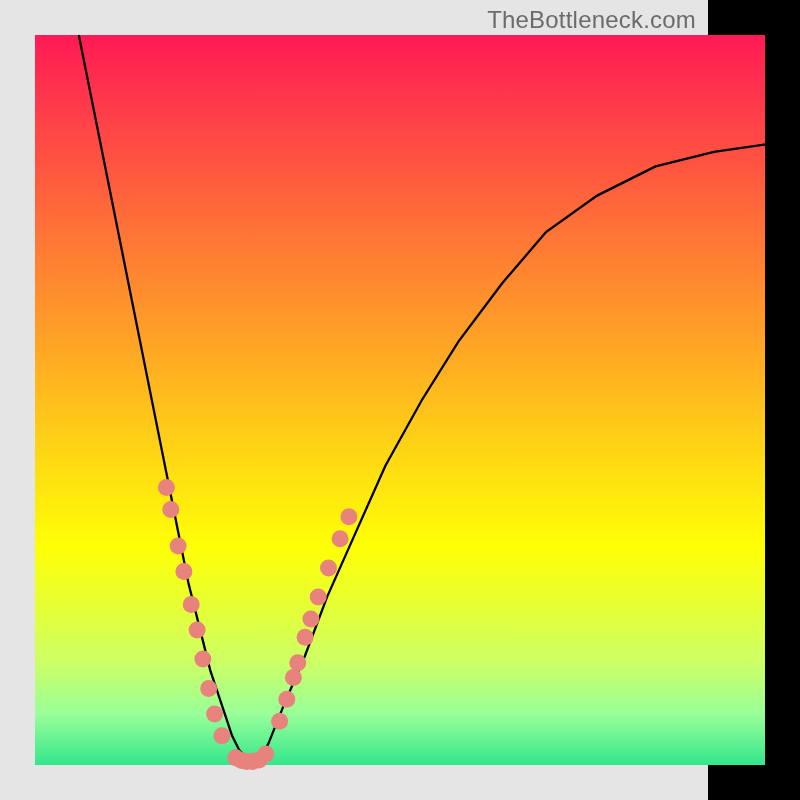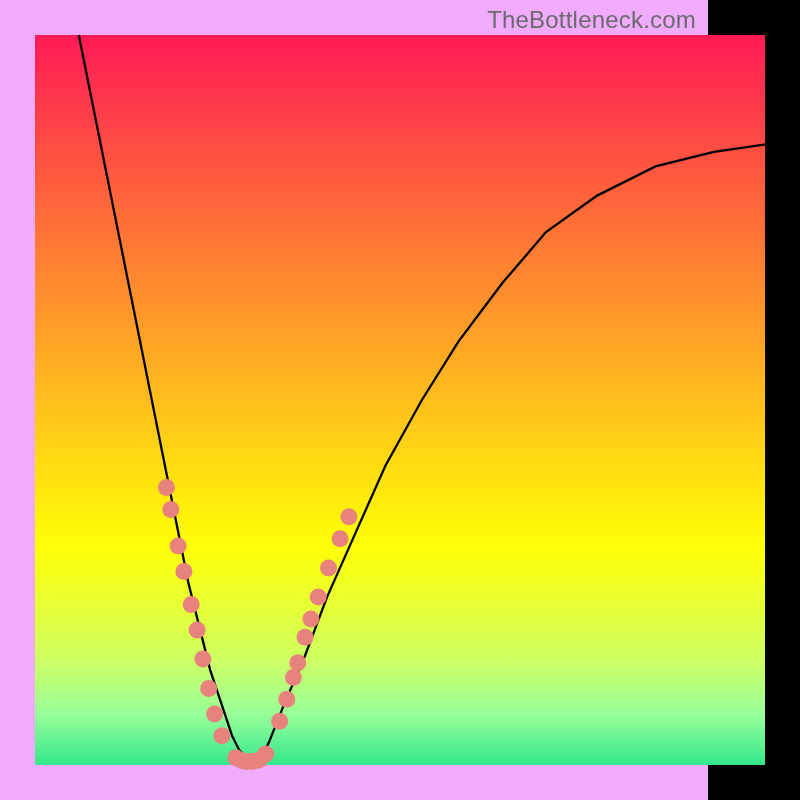--- a/index.html
+++ b/index.html
@@ -8,21 +8,21 @@
     width: 800px;
     height: 800px;
     overflow: hidden;
     background: #000;
     font-family: Arial, Helvetica, sans-serif;
   }
   .frame {
     position: relative;
     width: 708px;
     height: 800px;
-    background: #f0abfc;
+    background: #e5e5e5;
   }
   .plot-area {
     position: absolute;
     left: 35px;
     top: 35px;
     width: 730px;
     height: 730px;
     
     background: linear-gradient(to bottom,
       #ff1a55 0%,

